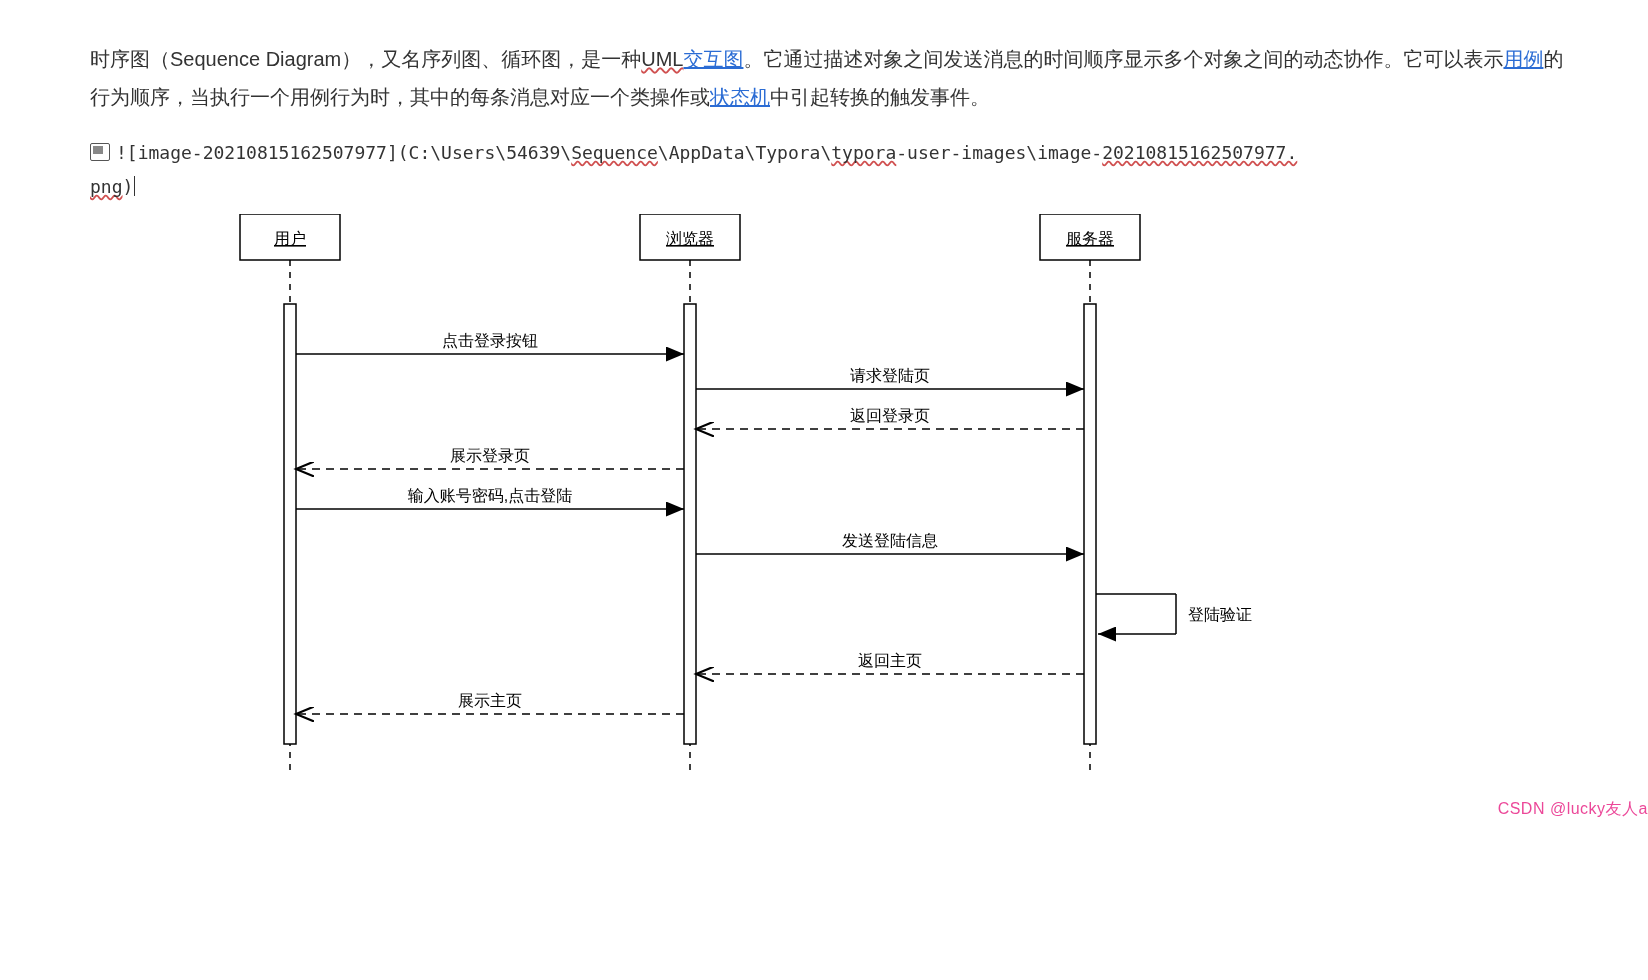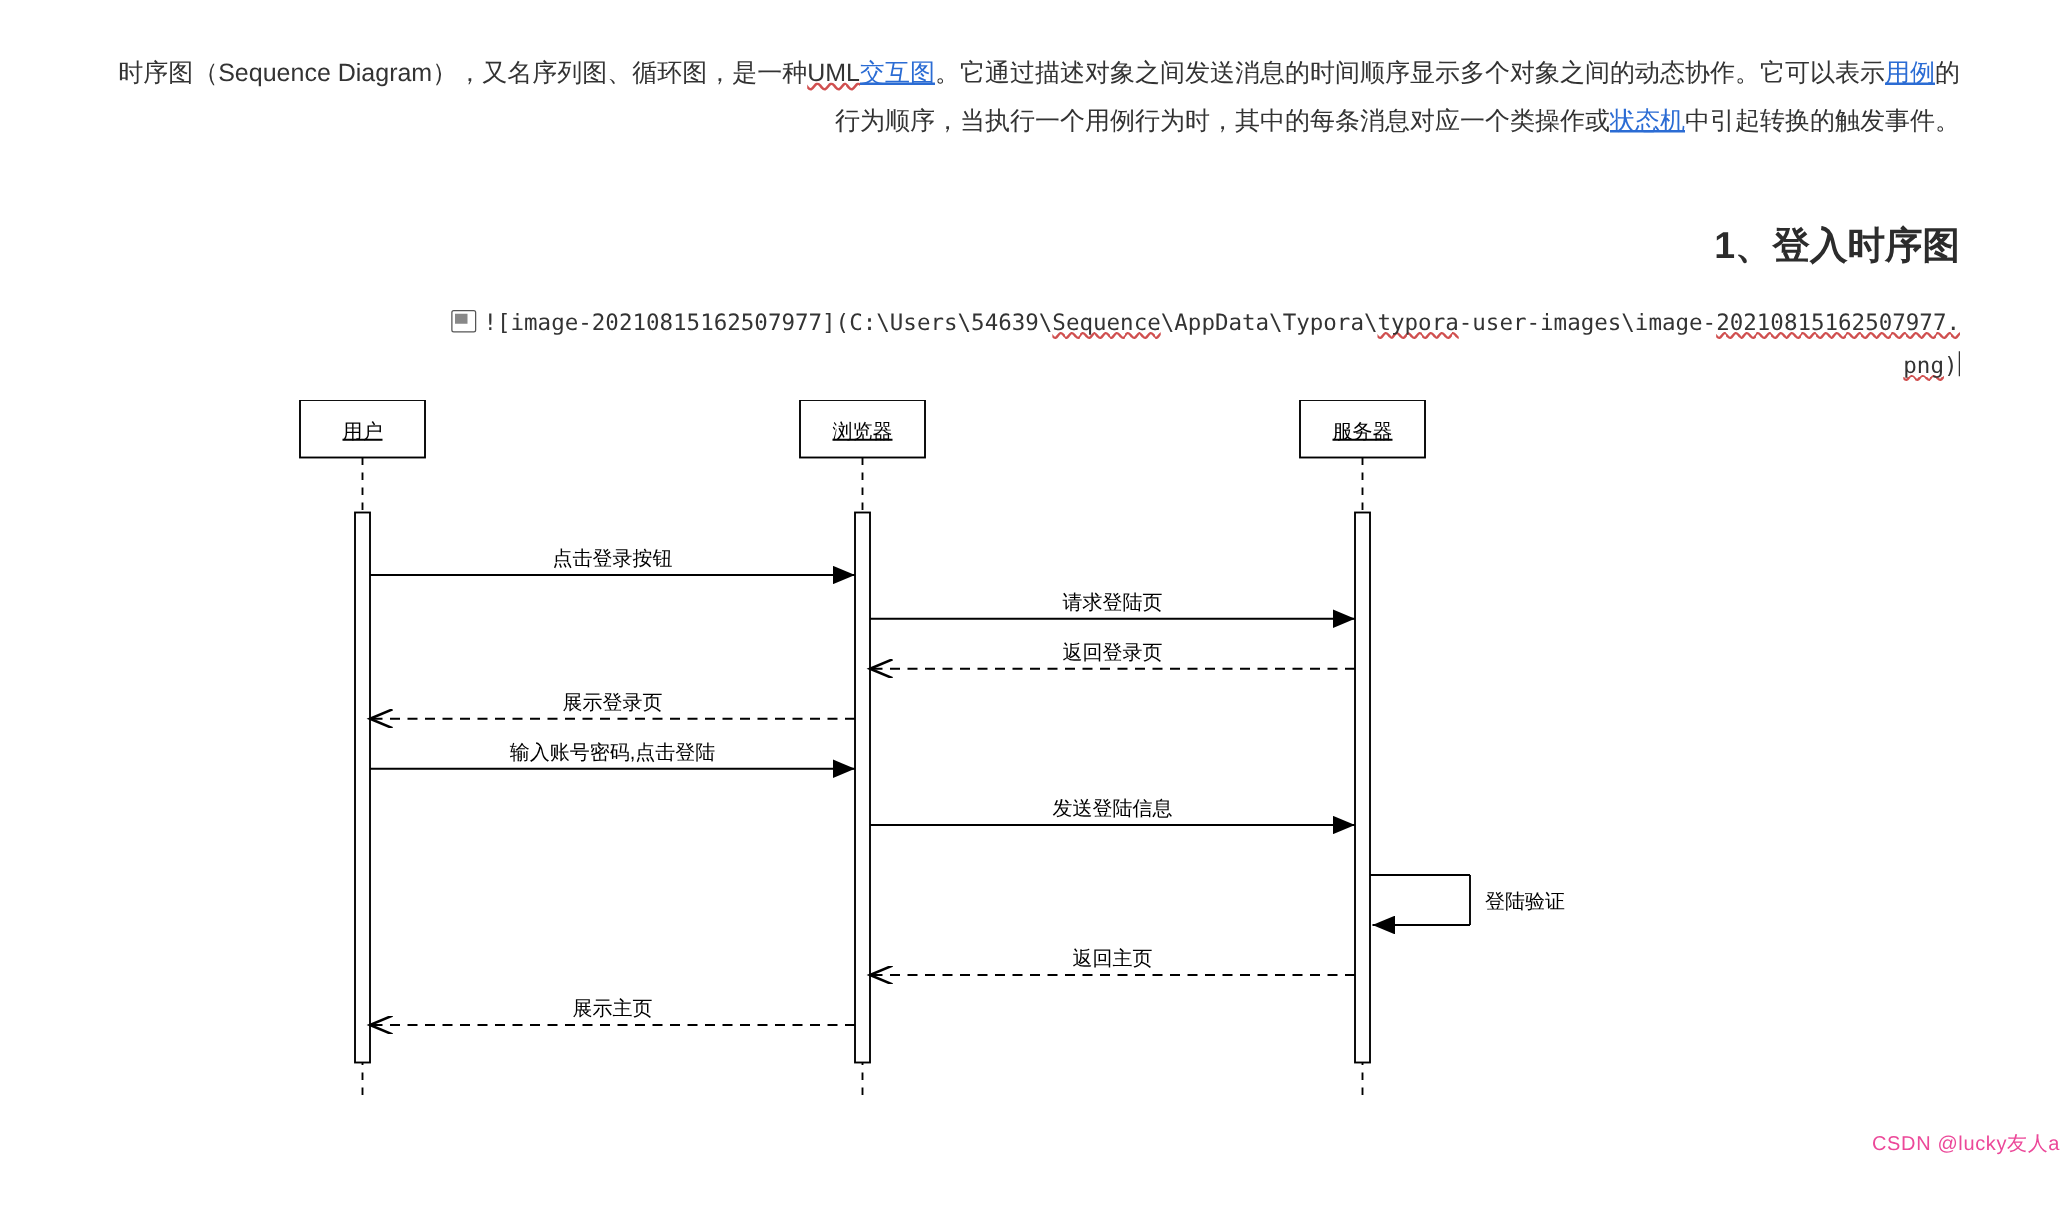--- a/index.html
+++ b/index.html
@@ -6,21 +6,20 @@
     margin: 0;
     padding: 0;
     background: #ffffff;
     font-family: "Microsoft YaHei", "PingFang SC", Arial, sans-serif;
     color: #333;
     width: 1648px;
   }
   .page {
     padding: 20px 80px 50px 90px;
     position: relative;
-    text-align: right;
   }
   .intro {
     font-size: 20px;
     line-height: 1.9;
     color: #333;
   }
   .intro a {
     color: #2b6cd4;
     text-decoration: underline;
   }
@@ -83,21 +82,20 @@
 </style>
 </head>
 <body>
 
 <div class="page">
 
   <p class="intro">
     <span>时序图（Sequence Diagram），又名序列图、循环图，是一种</span><span class="wavy">UML</span><a href="#">交互图</a><span>。它通过描述对象之间发送消息的时间顺序显示多个对象之间的动态协作。它可以表示</span><a href="#">用例</a><span>的行为顺序，当执行一个用例行为时，其中的每条消息对应一个类操作或</span><a href="#">状态机</a><span>中引起转换的触发事件。</span>
   </p>
 
-  <h2 class="section">1、登入时序图</h2>
 
   <div class="markdown-path">
     <span class="icon"></span><span>![image-20210815162507977](C:\Users\54639\</span><span class="wavy">Sequence</span><span>\AppData\Typora\</span><span class="wavy">typora</span><span>-user-images\image-</span><span class="wavy">20210815162507977.</span><br><span class="wavy">png</span><span>)</span><span class="caret"></span>
   </div>
 
   <div id="diagram" class="diagram"><svg width="1180" height="560">
         <defs>
           <marker id="arrow-solid" markerWidth="14" markerHeight="10" refX="12" refY="5" orient="auto">
             <path d="M0,0 L12,5 L0,10 Z" fill="#000"></path>
           </marker>

